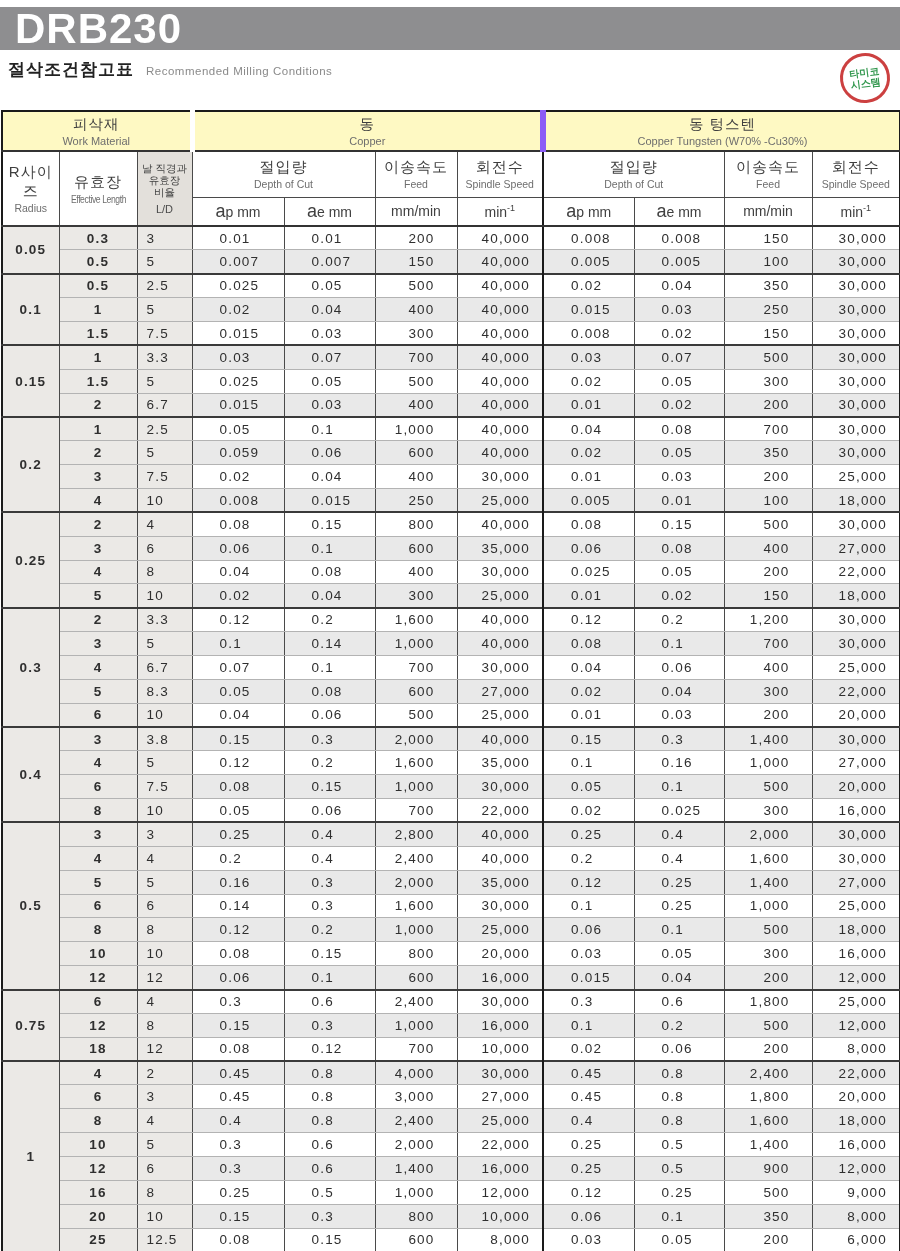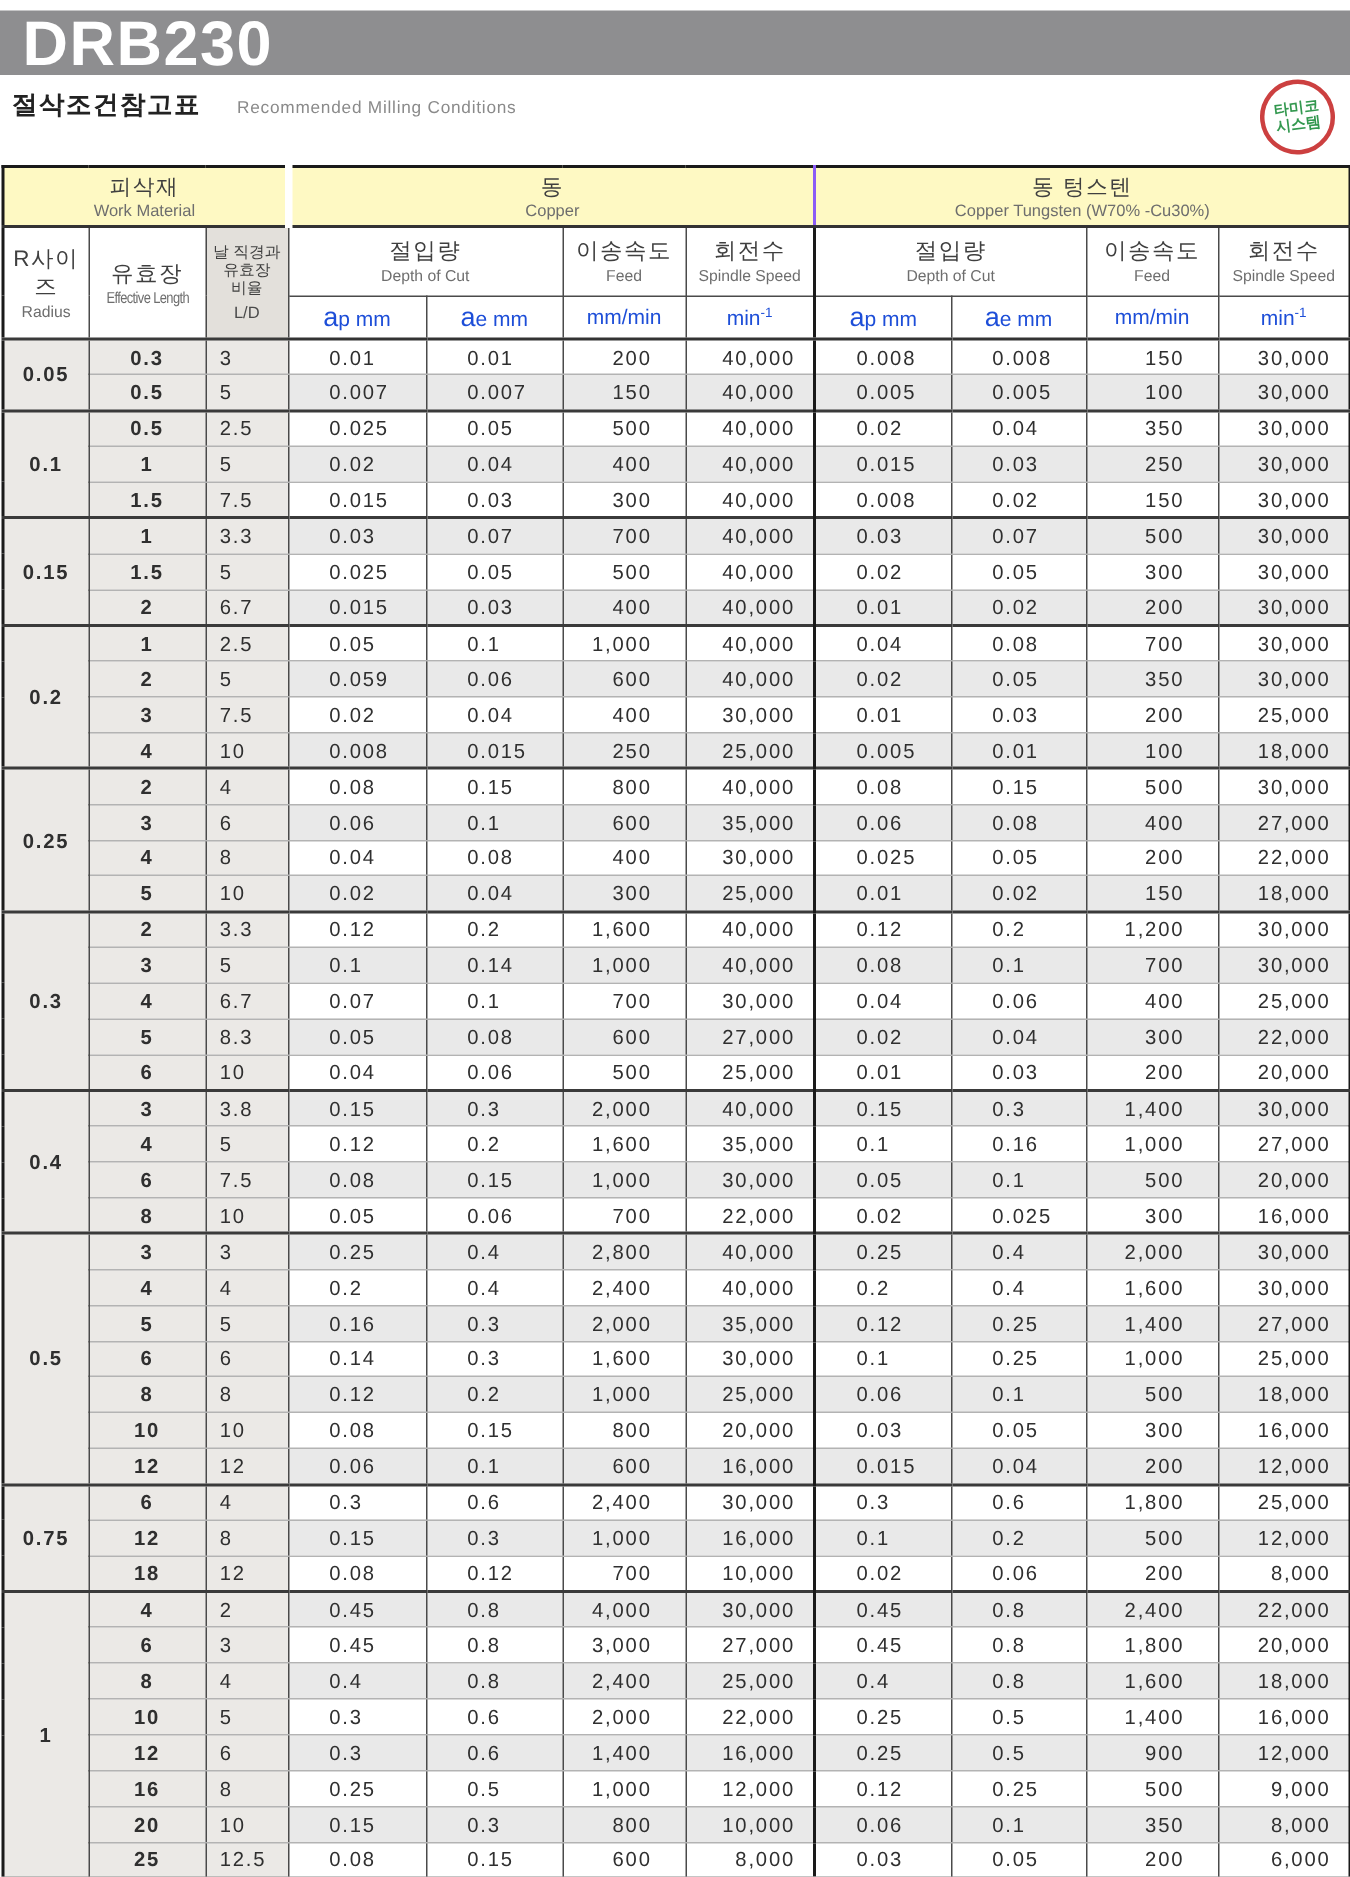--- a/index.html
+++ b/index.html
@@ -3,50 +3,50 @@
 <meta charset="utf-8">
 <style>
   * { box-sizing: border-box; margin: 0; padding: 0; }
   html,body { width: 900px; height: 1251px; background: #fff; overflow: hidden;
     font-family: "Liberation Sans", sans-serif; color: #3c3c3c; position: relative; }
 
   .titlebar { position: absolute; left: 0; top: 7px; width: 900px; height: 43px;
     background: #8e8e90; display: flex; align-items: center; }
   .titlebar h1 { color: #fff; font-size: 42px; font-weight: bold; letter-spacing: 1px; padding-left: 15px; }
 
-  .subtitle { position: absolute; left: 8px; top: 58px; display: flex; align-items: baseline; gap: 24px; }
+  .subtitle { position: absolute; left: 8px; top: 58px; display: flex; align-items: baseline; gap: 12px; }
   .subtitle .ko { font-size: 17px; font-weight: bold; color: #222; letter-spacing: 1px; }
   .subtitle .en { font-size: 11.5px; color: #8a8a8a; letter-spacing: 0.5px; }
 
   .stamp { position: absolute; left: 840px; top: 53px; width: 50px; height: 50px;
     border: 3px solid #cc4040; border-radius: 50%; background: #fff;
     display: flex; flex-direction: column; align-items: center; justify-content: center;
     transform: rotate(-7deg); }
   .stamp span { color: #33984f; font-size: 10px; font-weight: bold; line-height: 11px; letter-spacing: 0px; }
 
   table { position: absolute; left: 1px; top: 110px; width: 898px;
     border-collapse: collapse; table-layout: fixed; }
   table, th, td { border: 1px solid #4a4a4a; }
   table { border: 2px solid #1a1a1a; }
 
   th { font-weight: normal; color: #4a4a4a; }
   thead .band1 th { height: 40px; background: #fef9c3; border-bottom: 2px solid #333; }
   thead .band1 th.work { border-right: 5px solid #ffffff; }
-  thead .band1 th.cuw { border-left: 2px solid #8b5cf6; }
+  thead .band1 th.cuw { border-left: 6px solid #8b5cf6; }
   thead .band2 th { height: 46px; background: #fff; }
   thead .band3 th { height: 29px; background: #fff; border-bottom: 2px solid #333; }
   th .k { display: block; font-size: 15px; color: #3f3f3f; letter-spacing: 1px; }
   th .e { display: block; font-size: 10.5px; color: #6e6e6e; margin-top: 1px; }
   .band1 .k { font-size: 14.5px; }
   .band1 .e { font-size: 11px; }
   th.ld-head { background: #e3e0db !important; }
   th.ld-head .k { font-size: 10.5px; line-height: 12px; letter-spacing: 0; }
   th.ld-head .e { font-size: 11px; color: #4a4a4a; margin-top: 5px; }
   th.el .e { transform: scaleX(0.82); letter-spacing: -0.5px; }
-  .band3 th { font-size: 14px; color: #1d4ed8; margin-top: 12px; }
+  .band3 th { font-size: 14px; color: #404040; margin-top: 12px; }
   .band3 th sup { font-size: 9px; }
   .band3 .big-a { font-size: 18px; }
   th.cuw-first, td.cuw-first { border-left: 2px solid #1a1a1a; }
 
   tbody td { font-size: 13.5px; letter-spacing: 1.2px; color: #2f2f2f;
     border-top: 1px solid #b3b3b3; border-bottom: 1px solid #b3b3b3; background: #fff; }
   tbody tr { height: 23.86px; }
   tbody tr.stripe td { background: #e9e9e9; }
   tbody td.col-r { background: #ebe9e6 !important; font-weight: bold; text-align: center; font-size: 13.5px; }
   tbody td.col-len { background: #ebe9e6 !important; font-weight: bold; text-align: center; }

